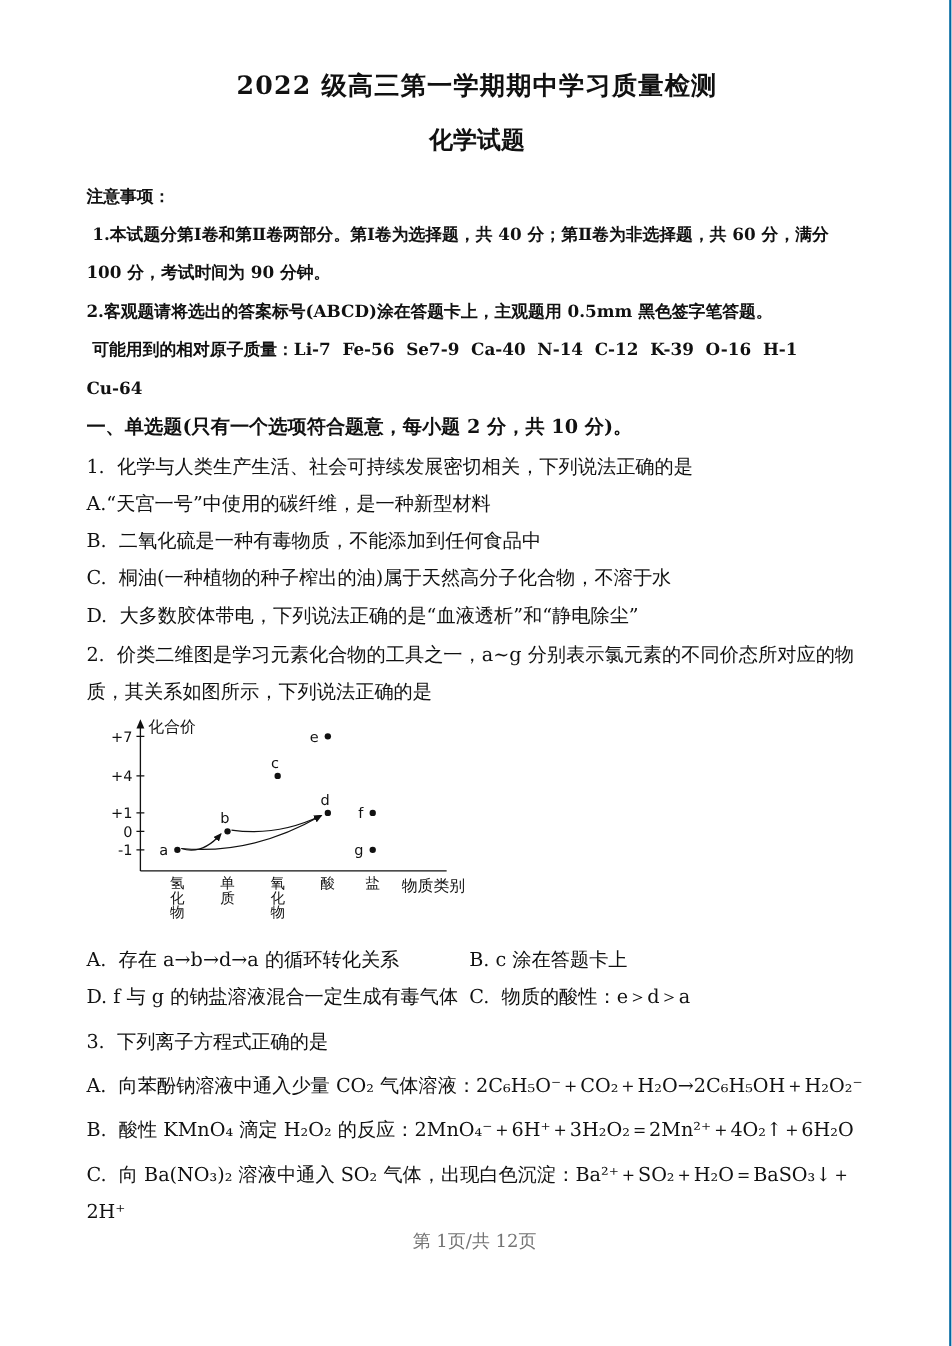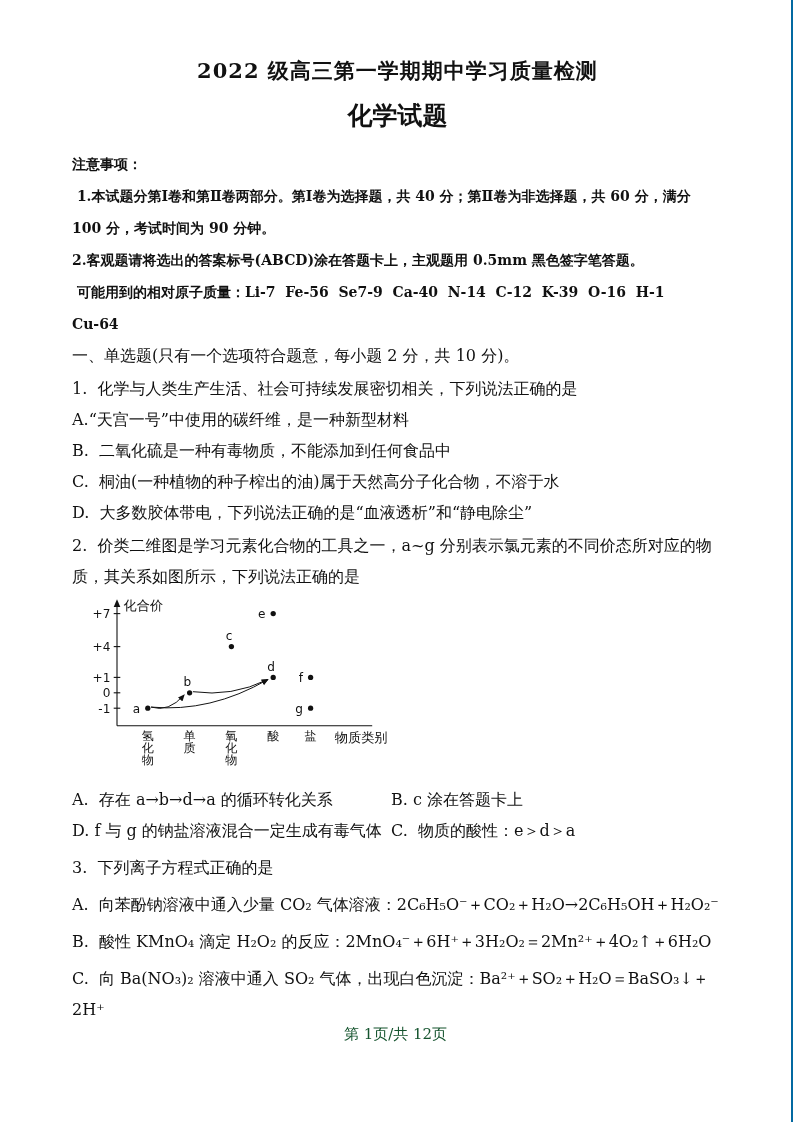--- a/index.html
+++ b/index.html
@@ -11,34 +11,34 @@
     position:relative;
   }
   .page {
     width:793px; height:1122px;
     padding:56px 68px 0 72px;
     position:relative;
     overflow:hidden;
     border-right:2px solid #0369a1;
   }
   .title { text-align:center; font-size:21px; font-weight:bold; line-height:30px; letter-spacing:1px; }
-  .subtitle { text-align:center; font-size:25px; font-weight:bold; line-height:30px; margin-top:15px; }
+  .subtitle { text-align:center; font-size:20px; font-weight:bold; line-height:30px; margin-top:15px; }
   p { font-size:16px; line-height:31px; white-space:pre-wrap; }
   .notices { margin-top:17px; }
   .notices p { font-weight:bold; font-size:14px; line-height:32px; }
   .section-title { text-align:center; font-weight:bold; margin-top:1px; }
-  .part-title { font-weight:normal; }
+  .part-title { font-weight:bold; }
   .qblock { margin-top:2px; }
   .chart-wrap { margin:4px 0 8px 12px; }
   #valence-chart text { font-family:"DejaVu Sans","Liberation Sans",sans-serif; fill:#111; }
   .two-col { display:grid; grid-template-columns:49% 51%; }
   .q3 p { margin-top:6px; }
   .footer {
     position:absolute; left:0; right:0; bottom:78px;
-    text-align:center; font-size:15px; color:#14532d;
+    text-align:center; font-size:15px; color:#737373;
   }
 </style>
 </head>
 <body>
 
 <div class="page">
 
   <h1 class="title">2022 级高三第一学期期中学习质量检测</h1>
   <h2 class="subtitle">化学试题</h2>
 

